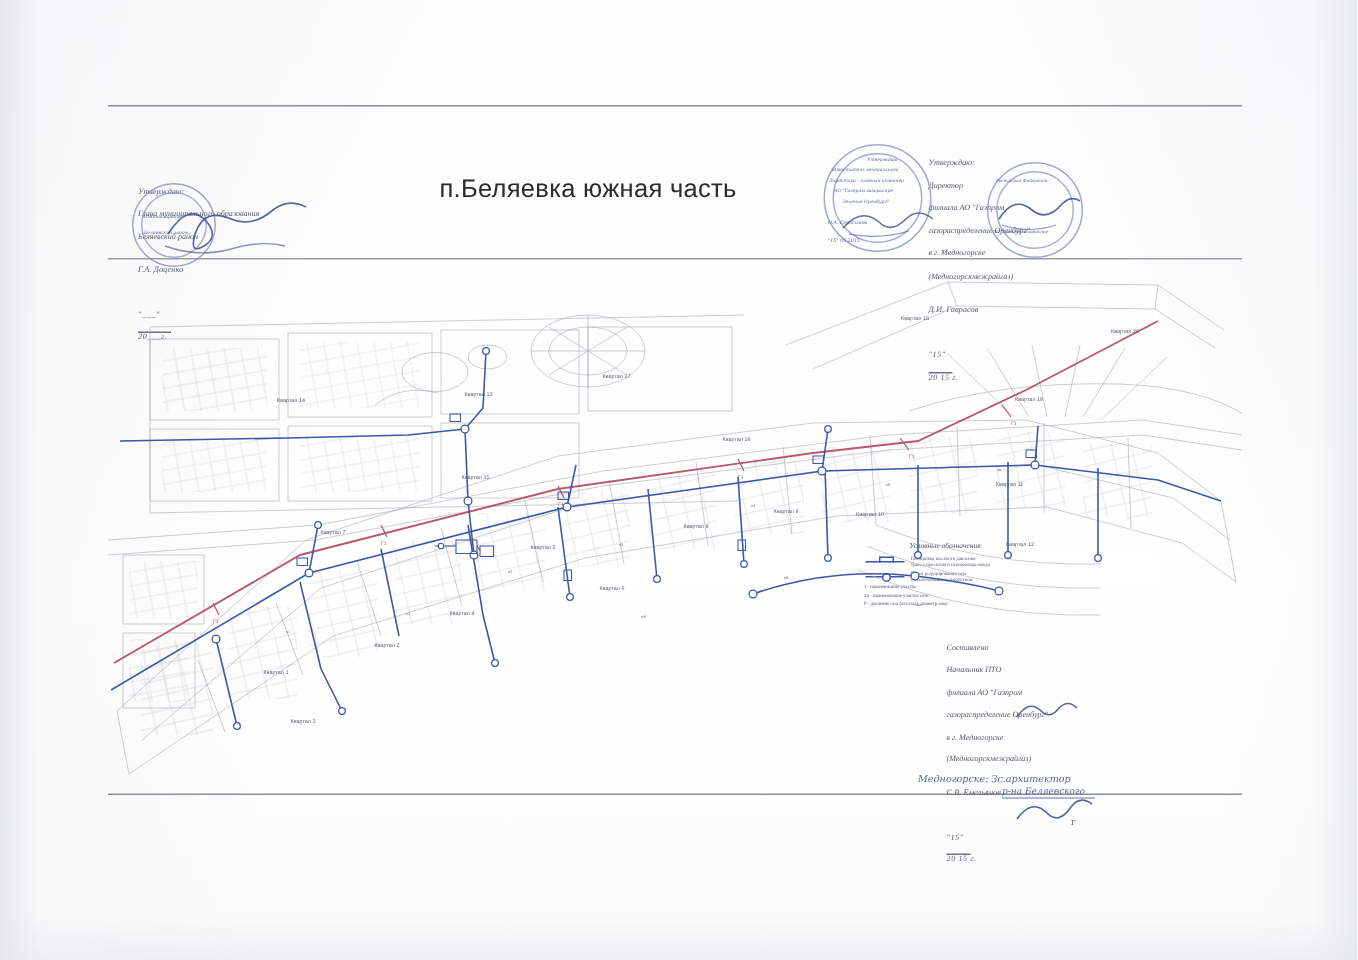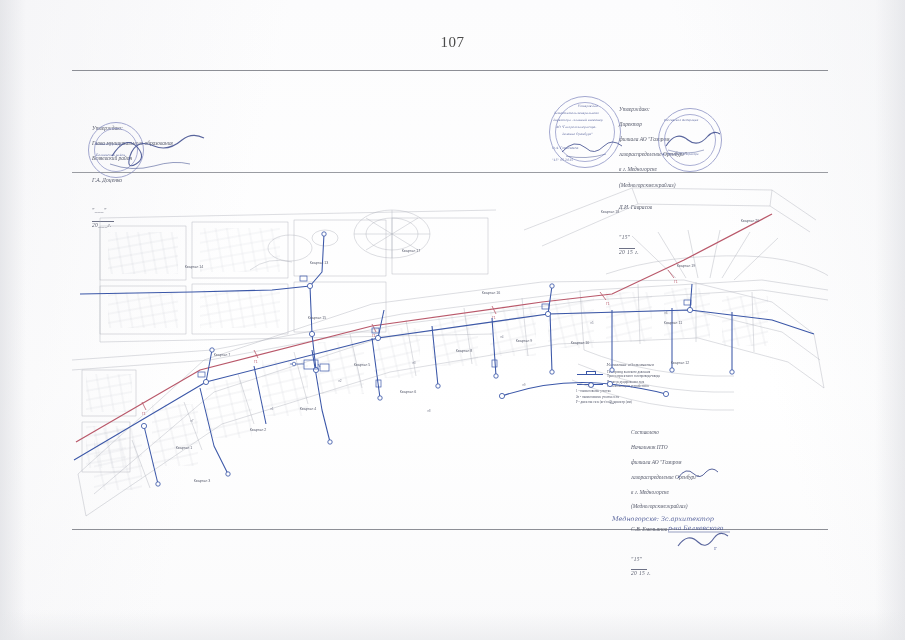--- a/index.html
+++ b/index.html
@@ -248,28 +248,28 @@
     font-size: 2.6px;
     fill: #6a6e80;
   }
 </style>
 </head>
 <body>
 
 <div class="page">
   <div class="scan-tone"></div>
 
-  <div class="page-number">107</div>
 
   <div class="frame">
     <div class="frame-line frame-top"></div>
     <div class="frame-line frame-sep"></div>
     <div class="frame-line frame-bottom"></div>
   </div>
 
+  <div class="title-main">п.Беляевка южная часть</div>
 
   <div class="approval approval-left">
     <div>Утверждаю:</div>
     <div>Глава муниципального образования</div>
     <div>Беляевский район</div>
     <div class="name-line">Г.А. Доценко</div>
     <div class="date-line">
       <span>"___"</span>
       <span class="rule rule-m"></span>
       <span>20___г.</span>

